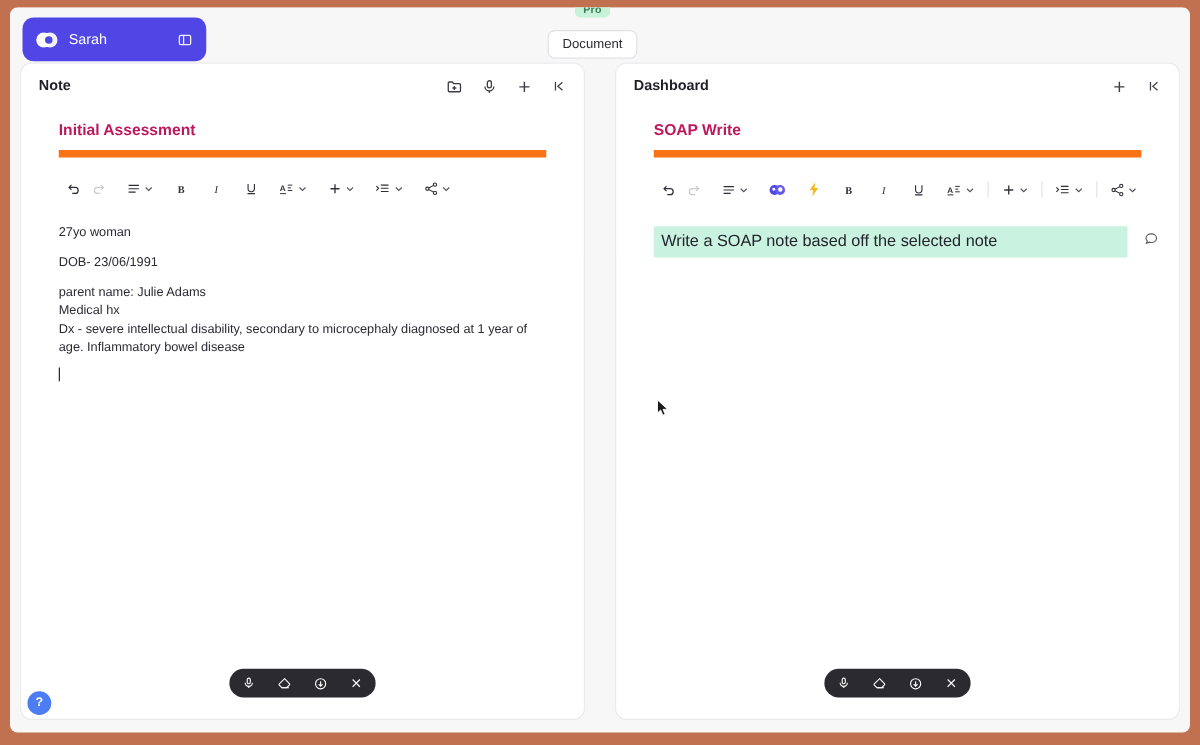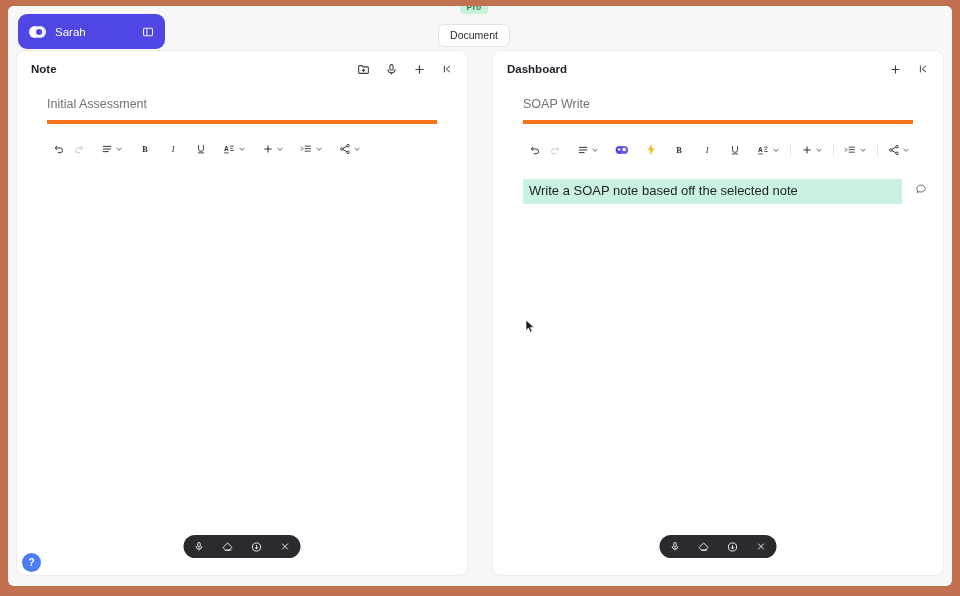--- a/index.html
+++ b/index.html
@@ -133,24 +133,24 @@
     font-weight: 700;
     color: #1f1f27;
     flex: 1;
   }
   .head-icons { display: flex; align-items: center; gap: 15px; }
   .ic { display: flex; align-items: center; justify-content: center; cursor: pointer; color: #3c3c45; }
 
   .doc-title-wrap { padding: 10px 30px 0 30px; }
   .doc-title {
     font-size: 12.5px;
-    font-weight: 400;
-    color: #737373;
+    font-weight: 700;
+    color: #be185d;
     padding-bottom: 9px;
-    border-bottom: 4px solid #f97316;
+    border-bottom: 6px solid #f97316;
   }
 
   
   .toolbar {
     display: flex;
     align-items: center;
     padding: 16px 0 0 32px;
     gap: 0;
     flex-wrap: nowrap;
   }
@@ -405,20 +405,28 @@
               <line x1="5.3" y1="8.9" x2="10.5" y2="11.6"></line>
           </svg>
           <span class="caret">
             <svg width="8" height="8" viewBox="0 0 10 10" fill="none" stroke="currentColor" stroke-width="1.2">
                 <path d="M2 3.8 5 6.6l3-2.8"></path>
               </svg>
           </span>
         </span>
       </div>
 
+      <div class="note-body">
+        <p>27yo woman</p>
+        <p>DOB- 23/06/1991</p>
+        <p class="tight">parent name: Julie Adams</p>
+        <p class="tight">Medical hx</p>
+        <p class="tight">Dx - severe intellectual disability, secondary to microcephaly diagnosed at 1 year of age. Inflammatory bowel disease</p>
+        <div class="caret-line"></div>
+      </div>
 
       <div class="bottom-pill">
         <span class="ic">
           <svg width="11" height="11" viewBox="0 0 16 16" fill="none" stroke="#fff" stroke-width="1.3">
             <rect x="6.2" y="2.2" width="3.6" height="6.6" rx="1.8"></rect>
             <path d="M3.8 7.6a4.2 4.2 0 0 0 8.4 0"></path>
               <line x1="8" y1="11.8" x2="8" y2="13.8"></line>
           </svg>
         </span>
         <span class="ic">

